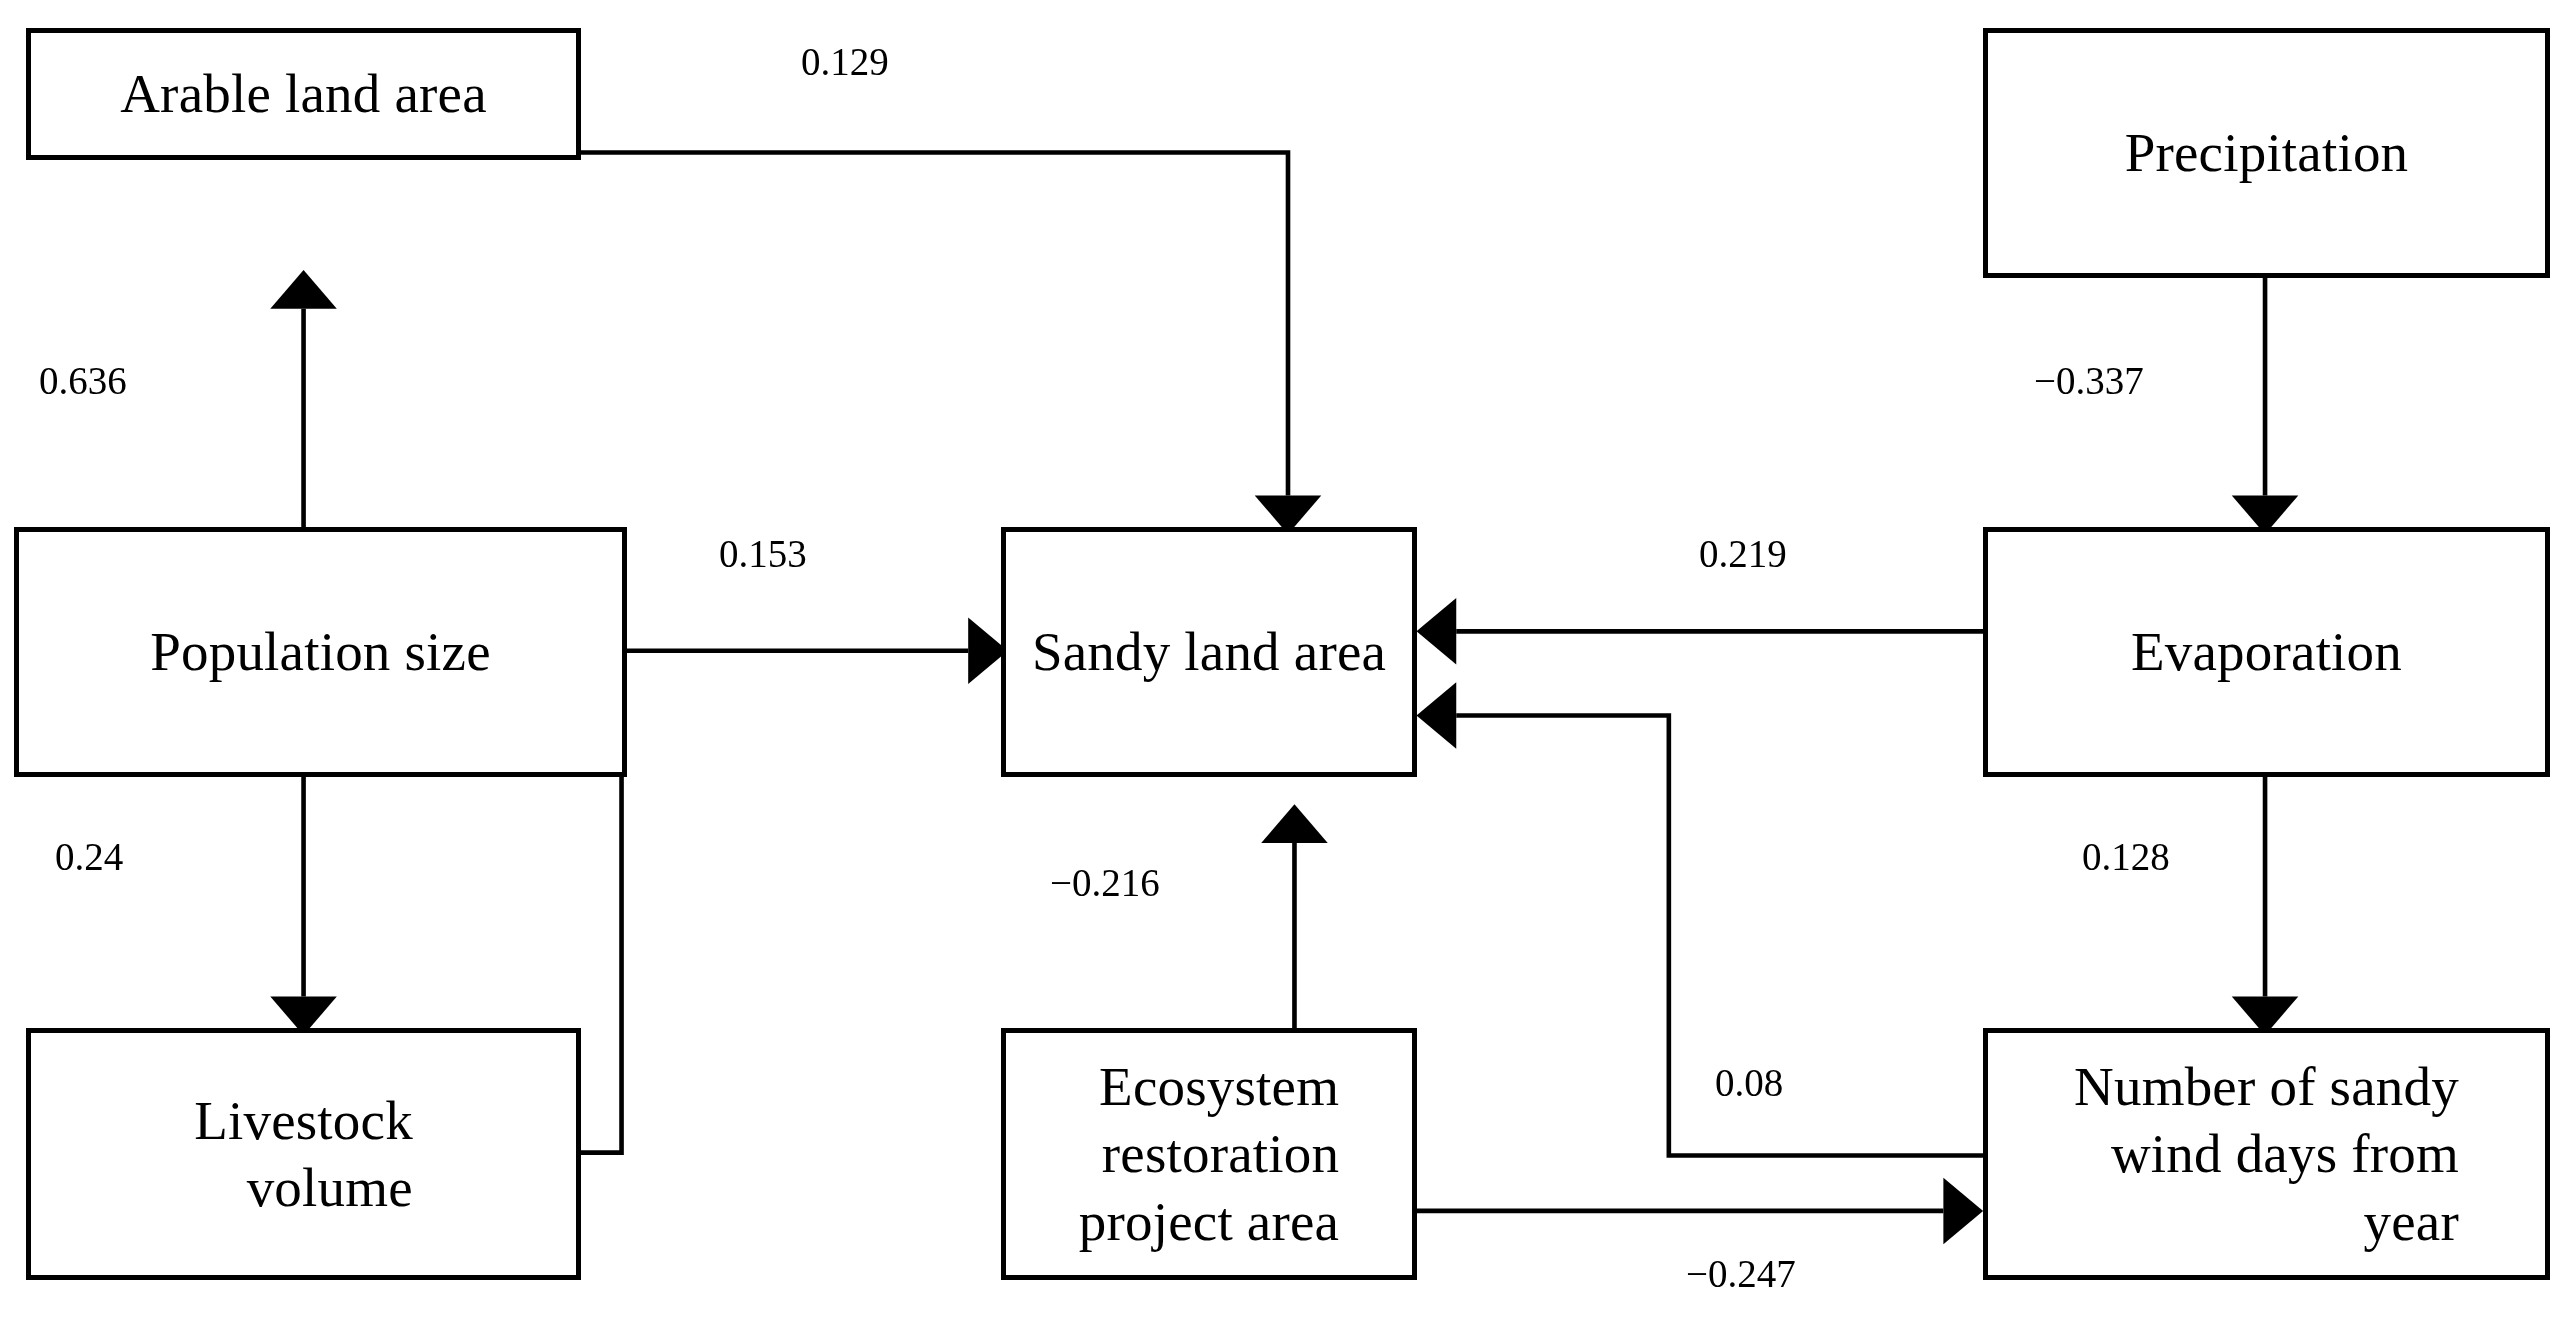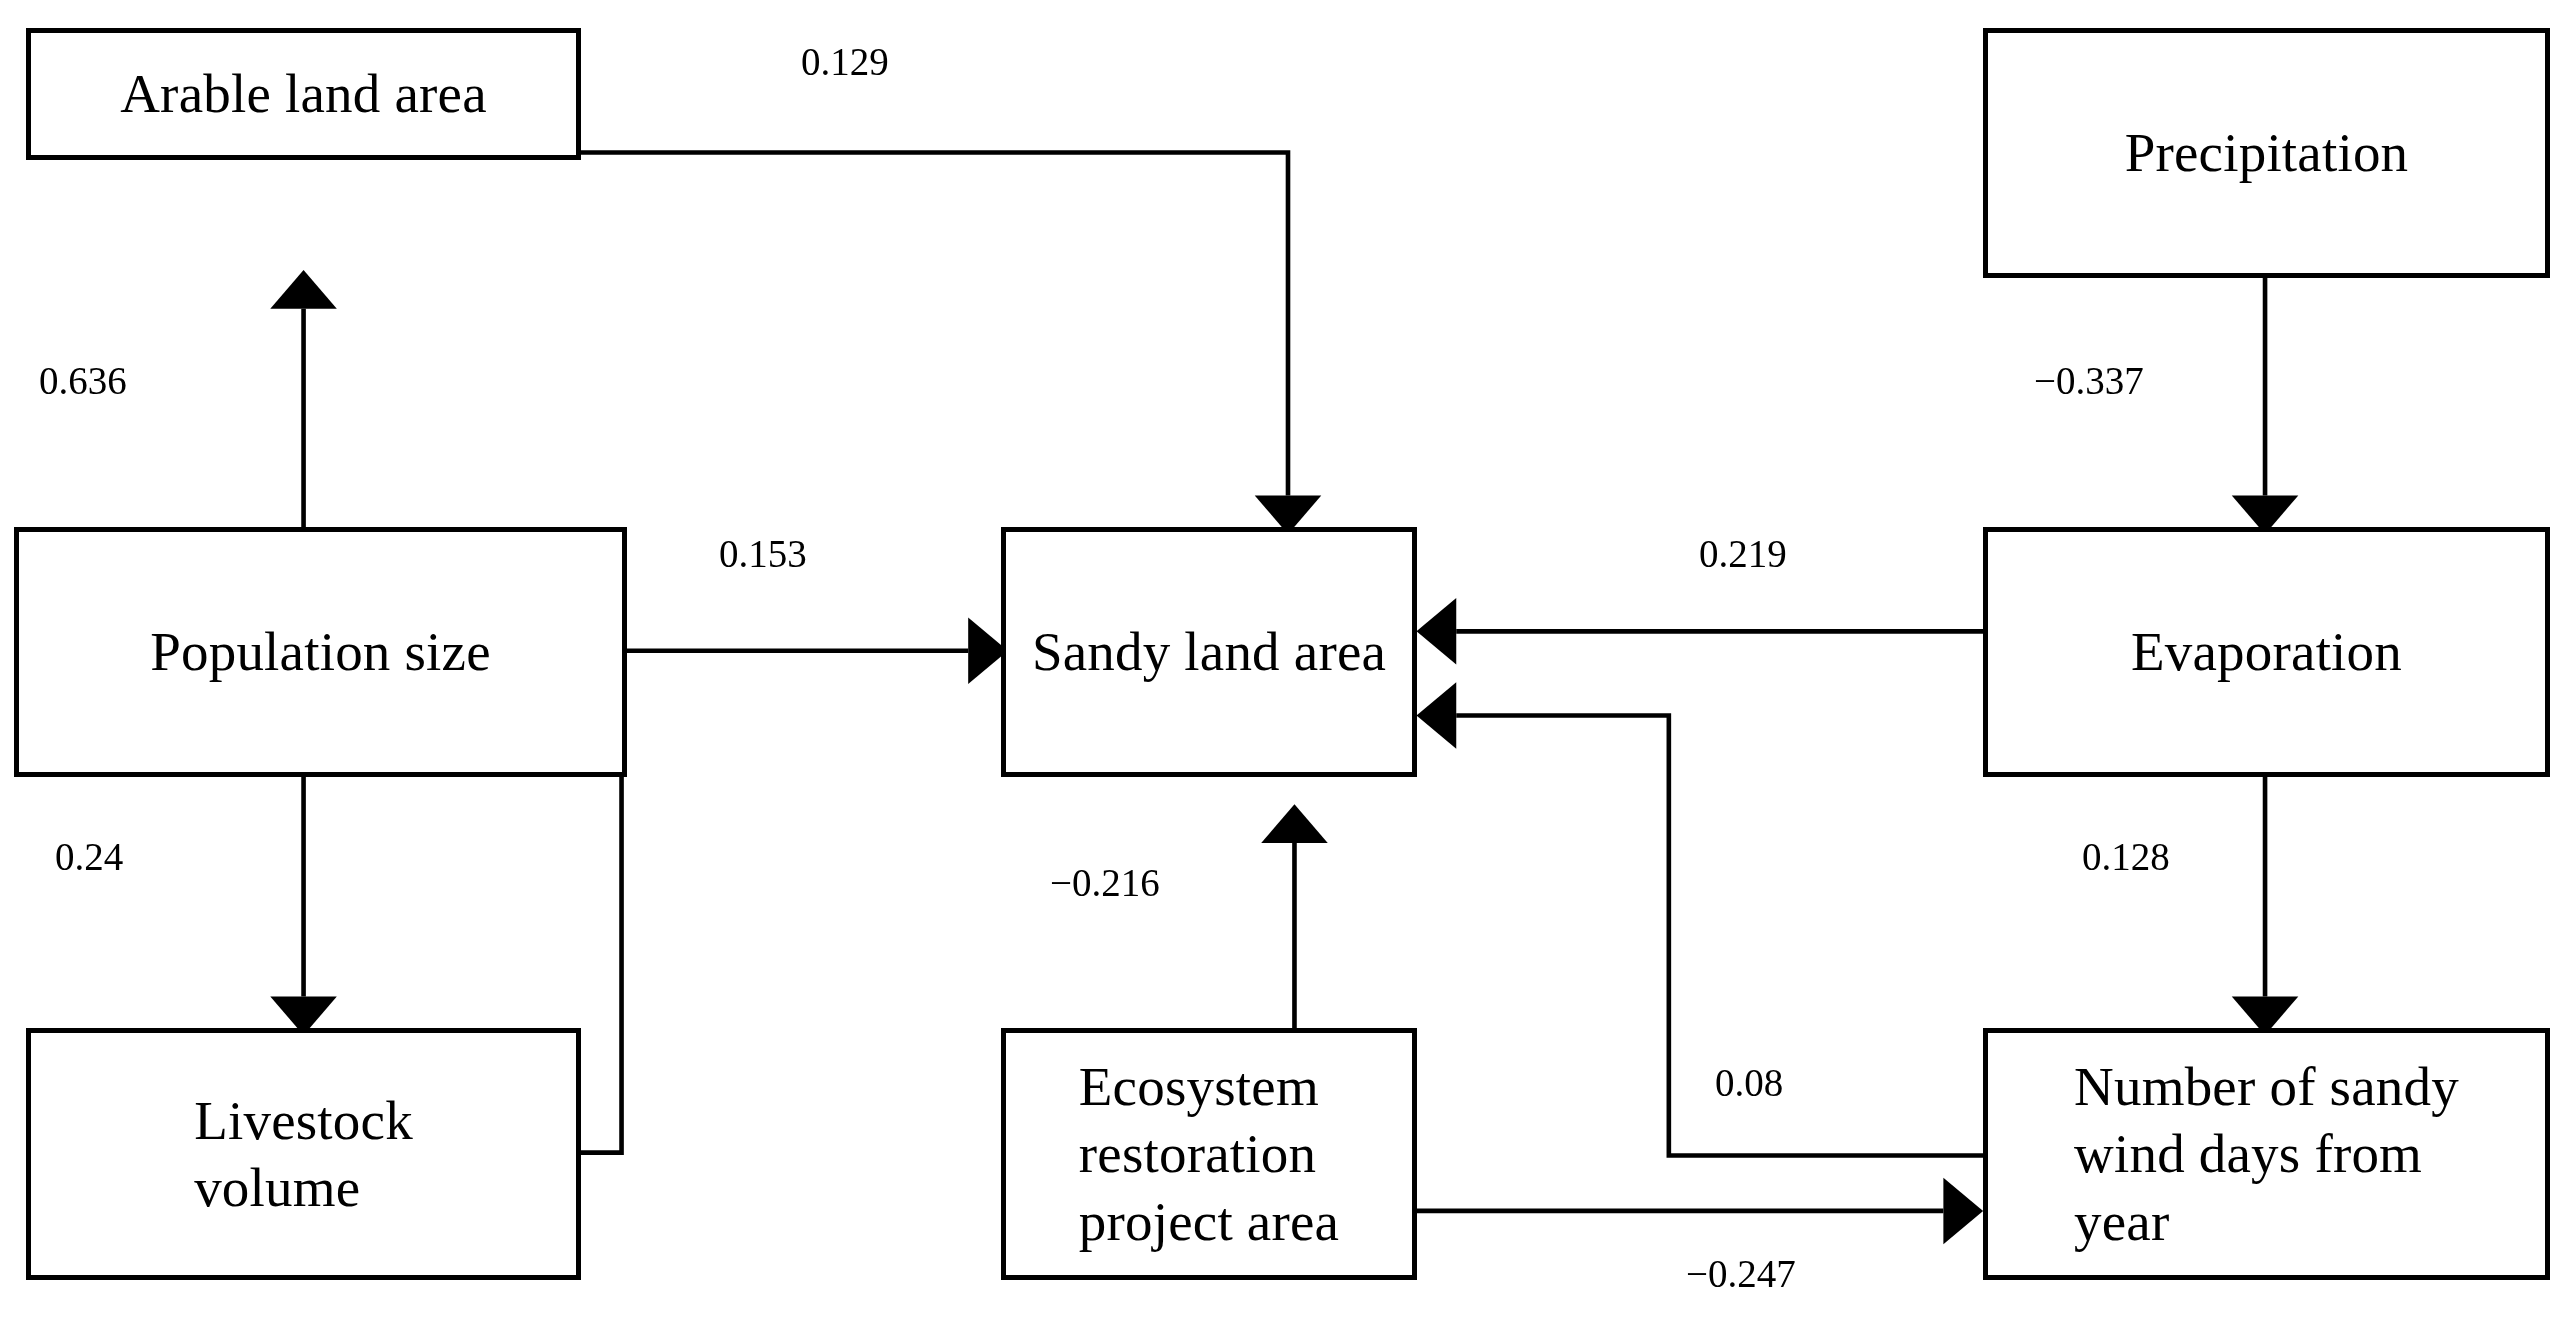--- a/index.html
+++ b/index.html
@@ -16,21 +16,21 @@
     font-family: "Liberation Serif", "DejaVu Serif", serif;
   }
   .node {
     position: absolute;
     box-sizing: border-box;
     border: 5.5px solid #000000;
     background: #ffffff;
     display: flex;
     align-items: center;
     justify-content: center;
-    text-align: left;
+    text-align: right;
     z-index: 5;
   }
   .node .label {
     font-size: 55px;
     line-height: 1.22;
     color: #000000;
     letter-spacing: 0.2px;
     padding: 0 7.4px;
   }
   .edge-label {

